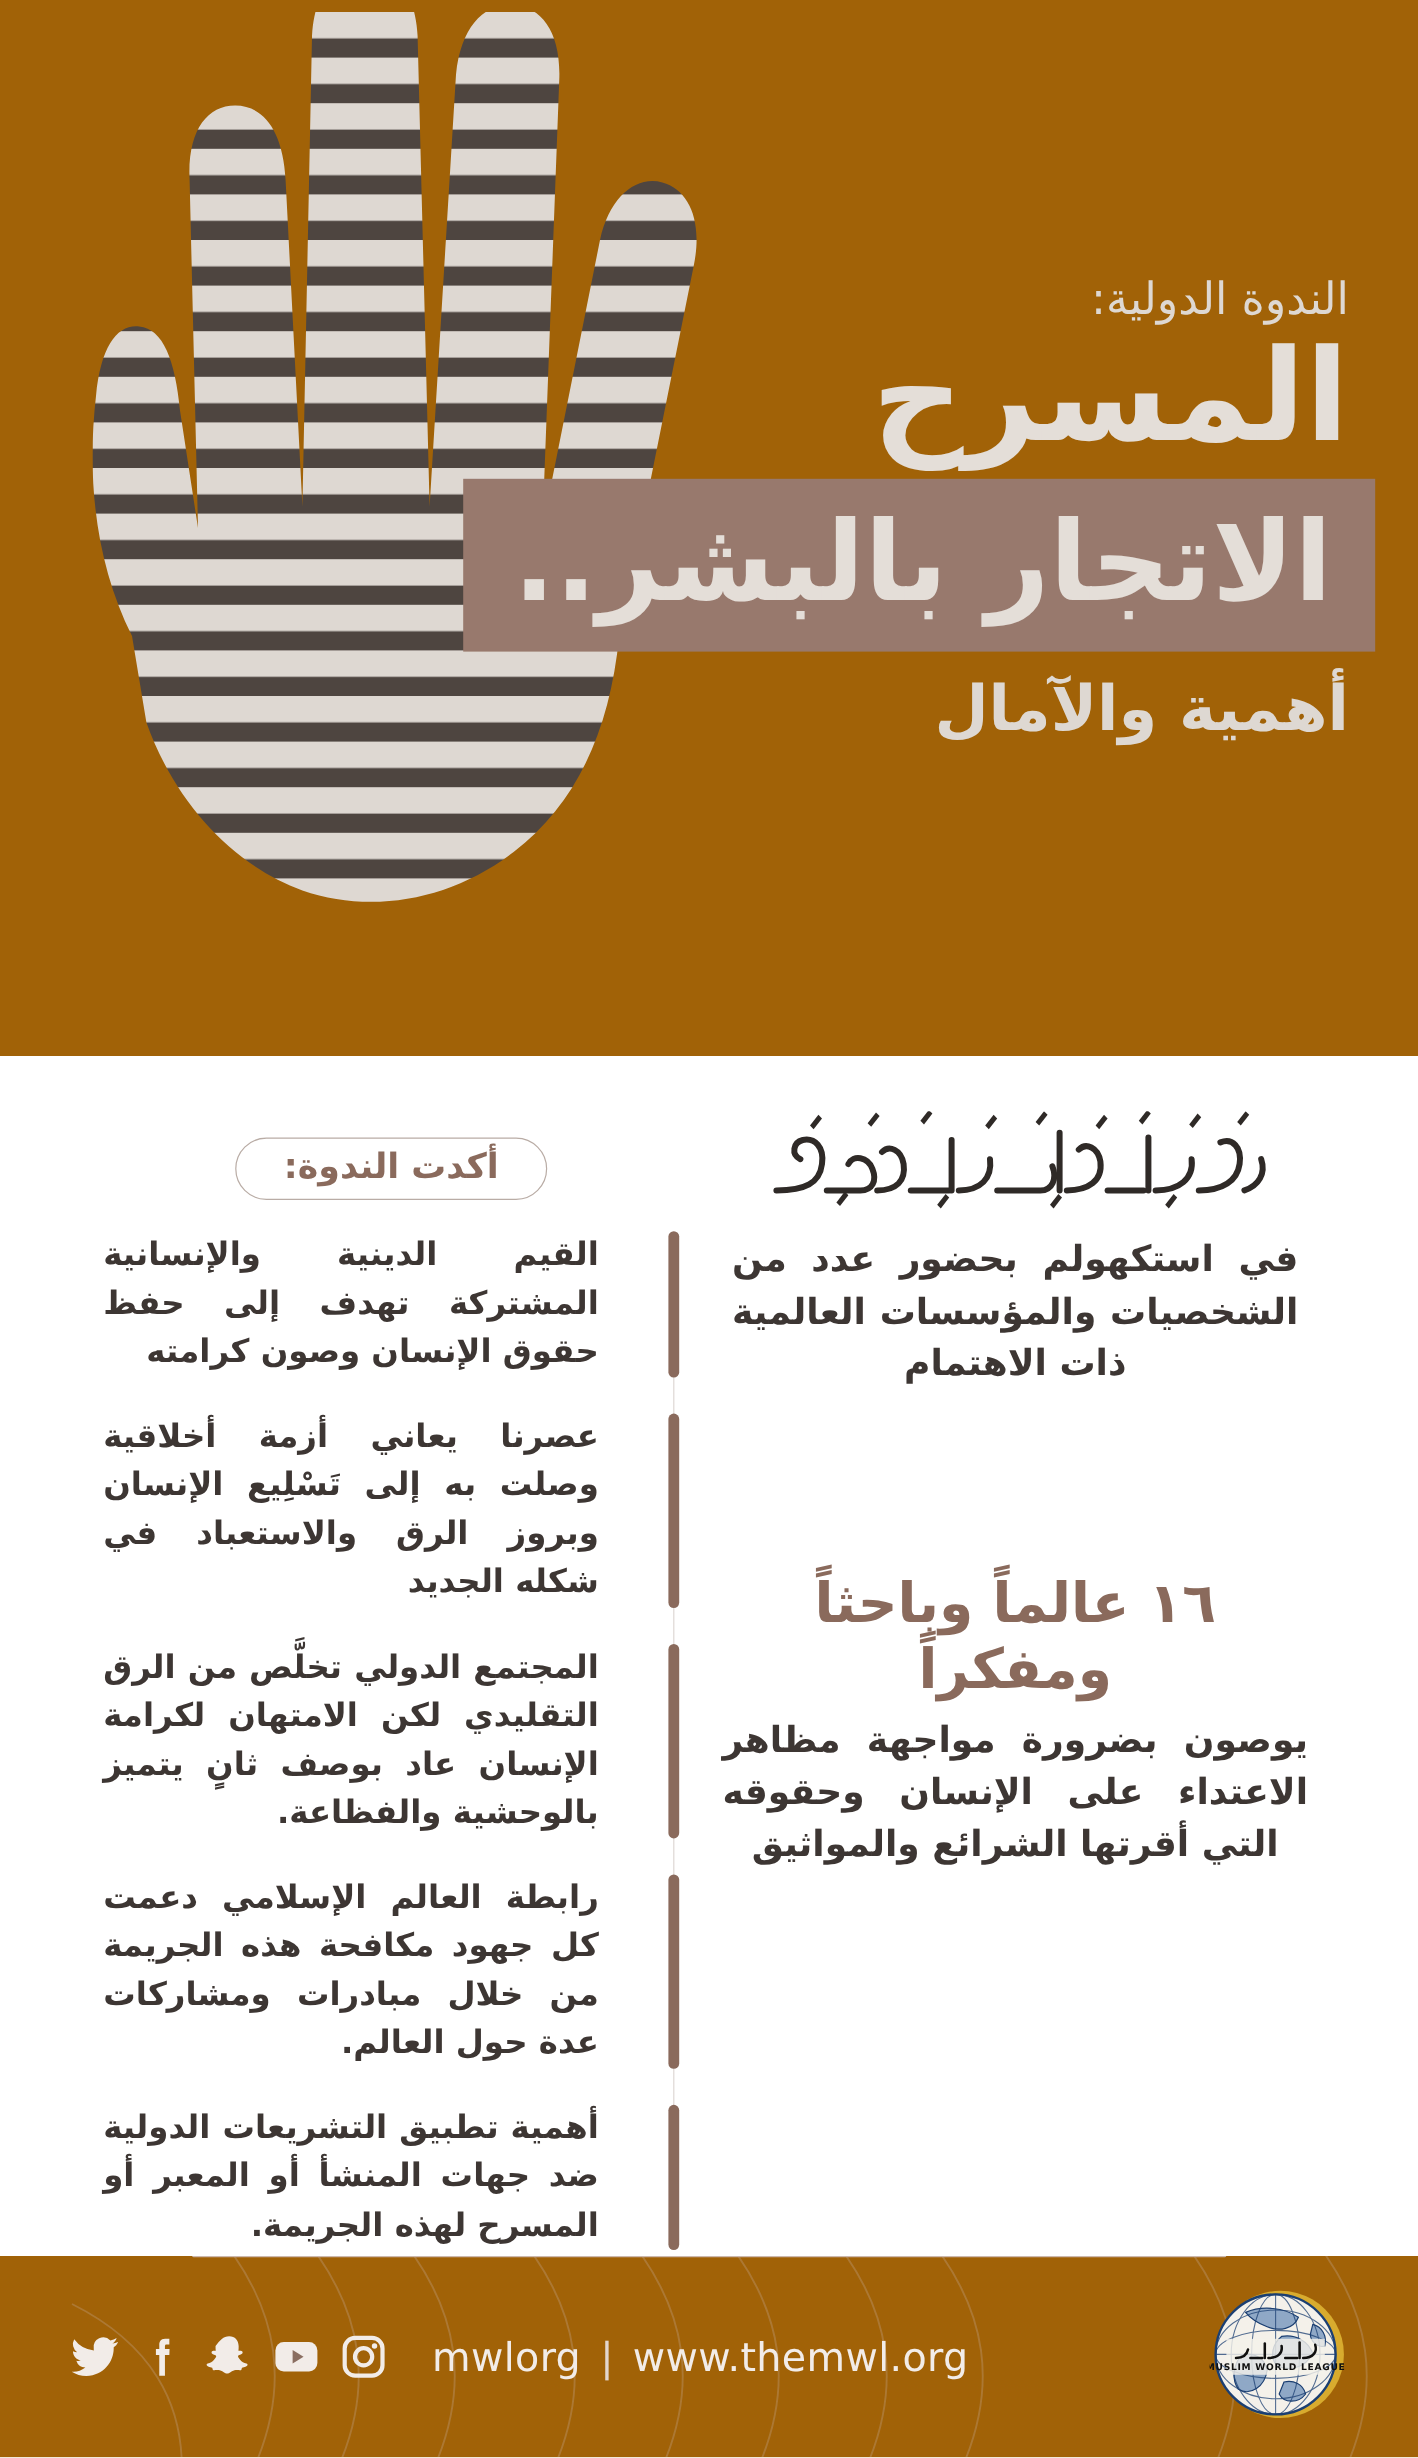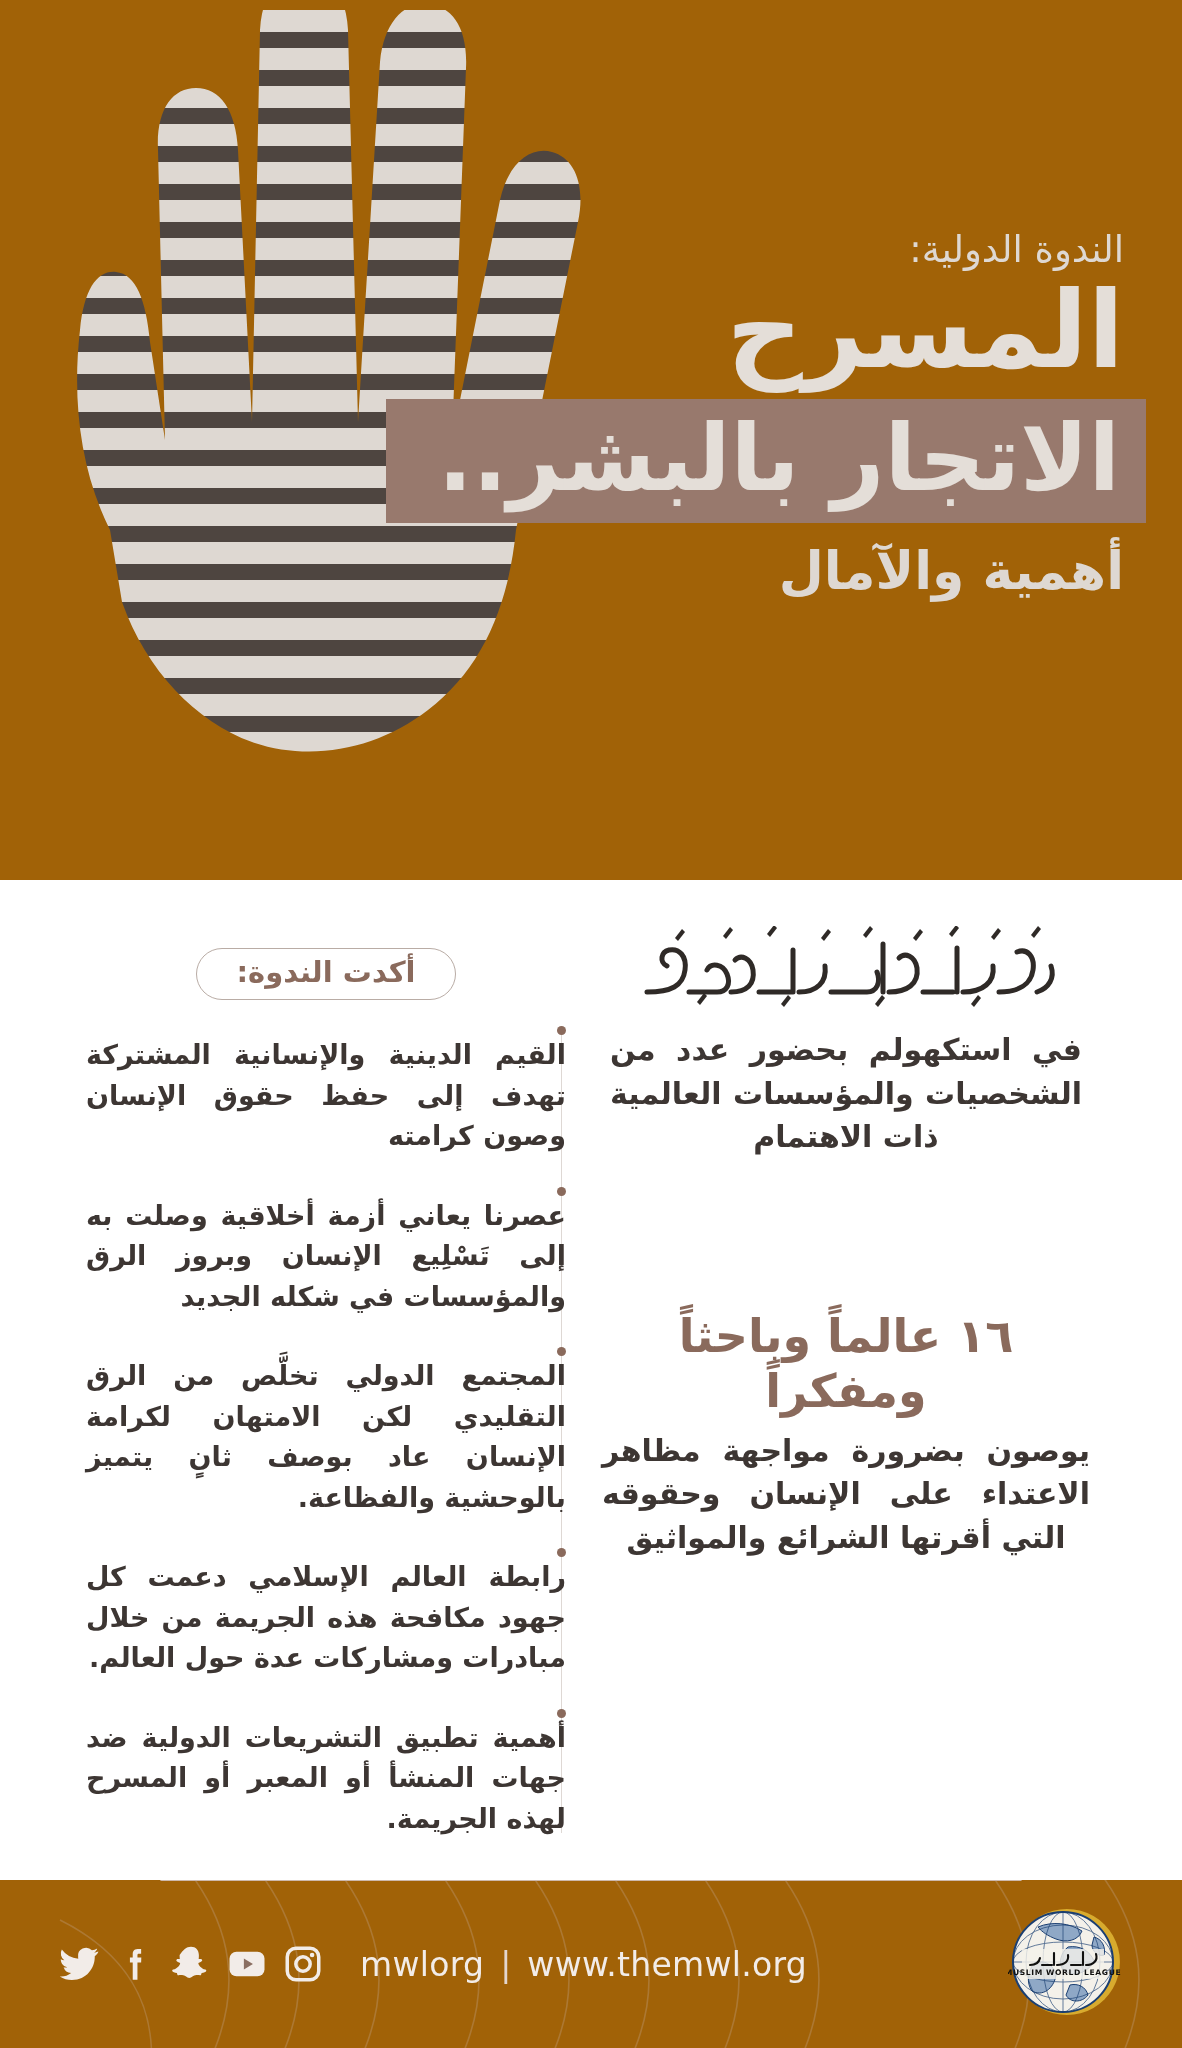--- a/index.html
+++ b/index.html
@@ -23,21 +23,21 @@
   }
   .title-1{
     color:#e4ded8;font-size:106px;font-weight:bold;line-height:1.02;
     margin:0 22px 0 0;letter-spacing:-1px;
   }
   .band{
     margin-top:14px;background:#98796d;padding:12px 26px 16px 26px;
     display:block;width:100%;box-sizing:border-box;
   }
   .title-2{
-    color:#e4ded8;font-size:92px;font-weight:bold;line-height:1.05;margin:0;
+    color:#e4ded8;font-size:92px;font-weight:bold;line-height:1.05;margin:10px;
     letter-spacing:-1px;white-space:nowrap;
   }
   .title-3{
     color:#ded8d2;font-size:52px;font-weight:bold;line-height:1.1;
     margin:20px 22px 0 0;
   }
 
   
   .body-wrap{position:relative;width:1182px;height:1000px;background:#ffffff;}
   .cols{display:flex;flex-direction:row;justify-content:center;gap:30px;padding:38px 70px 0 70px;box-sizing:border-box;direction:rtl;}
@@ -63,22 +63,23 @@
     color:#8a6a5c;font-size:46px;font-weight:bold;line-height:1.2;margin:0 0 10px 0;direction:rtl;
   }
   .count-sub{
     color:#3d3633;font-size:30px;font-weight:bold;line-height:1.45;
     text-align:justify;text-align-last:center;direction:rtl;margin:0 6px;
   }
 
   
   .bullets{position:relative;direction:rtl;}
   .bullet{
-    position:relative;display:flex;flex-direction:column;align-items:center;
+    position:relative;display:flex;flex-direction:row;align-items:center;
     margin-bottom:30px;
+    gap:36px;
   }
   .bullet-bar{
     flex:0 0 9px;width:9px;border-radius:6px;background:#8a6a5c;
     margin-right:0;margin-left:22px;align-self:stretch;
   }
   .bullet-txt{
     flex:1 1 auto;color:#3d3633;font-size:27px;font-weight:bold;line-height:1.5;
     text-align:justify;direction:rtl;
   }
   .rail{
@@ -222,21 +223,21 @@
         <div class="bullets">
           <div class="rail"></div>
 
           <div class="bullet">
             <div class="bullet-bar"></div>
             <div class="bullet-txt">القيم الدينية والإنسانية المشتركة تهدف إلى حفظ حقوق الإنسان وصون كرامته</div>
           </div>
 
           <div class="bullet">
             <div class="bullet-bar"></div>
-            <div class="bullet-txt">عصرنا يعاني أزمة أخلاقية وصلت به إلى تَسْلِيع الإنسان وبروز الرق والمؤسسات في شكله الجديد</div>
+            <div class="bullet-txt">عصرنا يعاني أزمة أخلاقية وصلت به إلى تَسْلِيع الإنسان وبروز الرق والاستعباد في شكله الجديد</div>
           </div>
 
           <div class="bullet">
             <div class="bullet-bar"></div>
             <div class="bullet-txt">المجتمع الدولي تخلَّص من الرق التقليدي لكن الامتهان لكرامة الإنسان عاد بوصف ثانٍ يتميز بالوحشية والفظاعة.</div>
           </div>
 
           <div class="bullet">
             <div class="bullet-bar"></div>
             <div class="bullet-txt">رابطة العالم الإسلامي دعمت كل جهود مكافحة هذه الجريمة من خلال مبادرات ومشاركات عدة حول العالم.</div>

